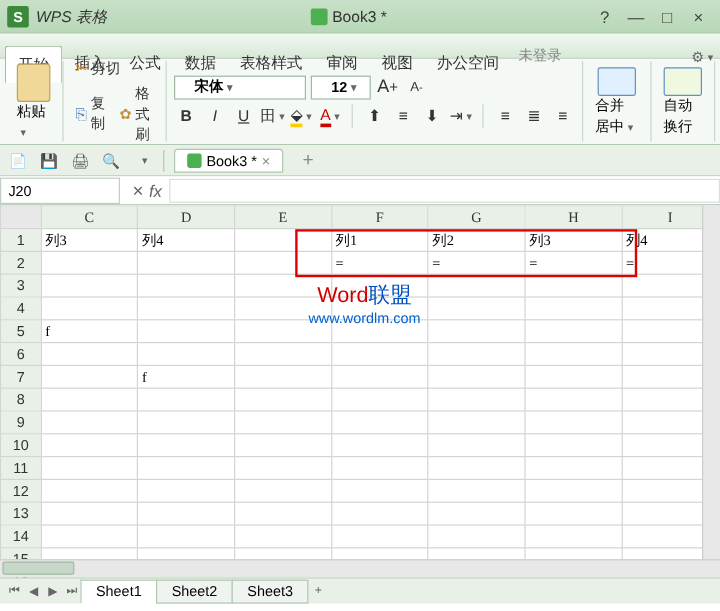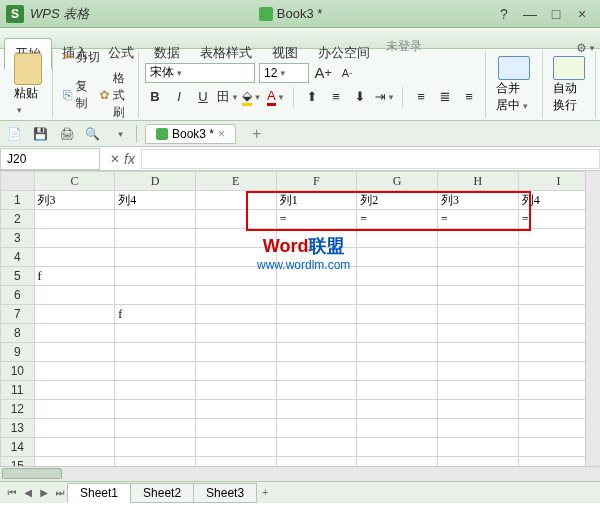--- a/index.html
+++ b/index.html
@@ -15,21 +15,21 @@
 .menu-tab { padding: 6px 10px; color: #333; font-size: 13px; }
 .menu-tab.active { background: #fff; border: 1px solid #A0C0A0; border-bottom: none; border-radius: 3px 3px 0 0; }
 .login { font-size: 12px; color: #888; padding: 0 6px; }
 .gear { margin-left: auto; width: 20px; height: 20px; color: #666; display: flex; align-items: center; }
 .ribbon { background: #F5F9F5; height: 72px; display: flex; border-bottom: 1px solid #B0C8B0; padding: 2px 4px; }
 .rib-group { border-right: 1px solid #C8D8C8; padding: 2px 6px; display: flex; flex-direction: column; justify-content: center; }
 .rib-row { display: flex; align-items: center; gap: 4px; }
 .rib-btn { display: flex; align-items: center; gap: 3px; padding: 2px 4px; color: #333; font-size: 12px; }
 .paste-big { display: flex; flex-direction: column; align-items: center; padding: 4px; }
 .clip-icon { width: 28px; height: 32px; background: #F0D898; border: 1px solid #C0A060; border-radius: 3px; position: relative; }
-.font-select { display: flex; align-items: center; background: #fff; border: 1px solid #A0B8A0; height: 20px; padding: 0 4px; font-size: 12px; }
+.font-select { display: flex; align-items: center; background: #fff; border: 1px solid #A0B8A0; height: 20px; padding: 0 16px; font-size: 12px; font-weight: bold; }
 .font-select.wide { width: 110px; }
 .font-select.narrow { width: 50px; }
 .fmt-btn { width: 20px; height: 20px; display: flex; align-items: center; justify-content: center; color: #333; font-size: 13px; }
 .merge-big { display: flex; flex-direction: column; align-items: center; padding: 4px; }
 .merge-icon { width: 32px; height: 24px; border: 1px solid #6090C0; background: #E0F0FF; border-radius: 2px; }
 .qat { background: #E8F0E8; height: 26px; display: flex; align-items: center; padding: 0 6px; gap: 8px; border-bottom: 1px solid #C0D0C0; }
 .qat-icon { width: 18px; height: 18px; display: flex; align-items: center; justify-content: center; color: #555; }
 .doc-tab { display: flex; align-items: center; gap: 4px; padding: 2px 10px; background: #fff; border: 1px solid #B0C8B0; border-radius: 3px 3px 0 0; font-size: 12px; }
 .doc-tab .close { color: #888; }
 .add-tab { color: #888; font-size: 16px; padding: 0 8px; }
@@ -39,21 +39,21 @@
 .fx-label { font-style: italic; font-size: 14px; }
 .grid-area { height: 310px; position: relative; overflow: hidden; background: #fff; }
 table.sheet { border-collapse: collapse; width: 680px; table-layout: fixed; }
 .sheet th, .sheet td { border: 1px solid #D4D4D4; height: 19px; font-size: 12px; font-weight: normal; text-align: left; padding: 0 3px; overflow: hidden; white-space: nowrap; }
 .sheet .corner { background: #E8E8E8; width: 30px; }
 .sheet th.col { background: #E8F0E8; text-align: center; color: #333; font-family: serif; }
 .sheet th.row { background: #E8F0E8; text-align: center; width: 30px; color: #333; }
 .sheet td { background: #fff; font-family: "SimSun", serif; }
 .red-box { position: absolute; border: 2px solid #E00000; pointer-events: none; }
 .watermark { position: absolute; text-align: center; z-index: 5; pointer-events: none; }
-.watermark .w1 { font-size: 18px; font-weight: bold; }
+.watermark .w1 { font-size: 18px; font-weight: normal; }
 .watermark .w1 .red { color: #D00000; }
 .watermark .w1 .blue { color: #0050C0; }
 .watermark .w2 { color: #0060D0; font-size: 12px; }
 .sheet-tabs { height: 22px; background: #E8F0E8; display: flex; align-items: center; border-top: 1px solid #B0C8B0; padding: 0 4px; }
 .nav-btn { width: 16px; height: 16px; color: #666; display: flex; align-items: center; justify-content: center; font-size: 10px; }
 .sh-tab { padding: 2px 12px; font-size: 12px; border: 1px solid #B0C8B0; background: #F0F4F0; margin-left: -1px; }
 .sh-tab.active { background: #fff; border-bottom: 1px solid #fff; }
 .dd::after { content: "▾"; font-size: 9px; margin-left: 3px; color: #666; }
 .scroll-h { position:absolute; bottom:0; left:0; right:0; height:15px; background:#E8E8E8; border-top:1px solid #ccc; display:flex; }
 .scroll-h .track { flex:1; position:relative; }
@@ -77,20 +77,21 @@
     <div class="win-btn">×</div>
   </div>
 </div>
 
 <div class="menubar">
   <div class="menu-tab active">开始</div>
   <div class="menu-tab">插入</div>
   <div class="menu-tab">公式</div>
   <div class="menu-tab">数据</div>
   <div class="menu-tab">表格样式</div>
+  <div class="menu-tab">审阅</div>
   <div class="menu-tab">视图</div>
   <div class="menu-tab">办公空间</div>
   <div class="login">未登录</div>
   <div class="gear dd">⚙</div>
 </div>
 
 <div class="ribbon">
   <div class="rib-group">
     <div class="paste-big">
       <div class="clip-icon"></div>

